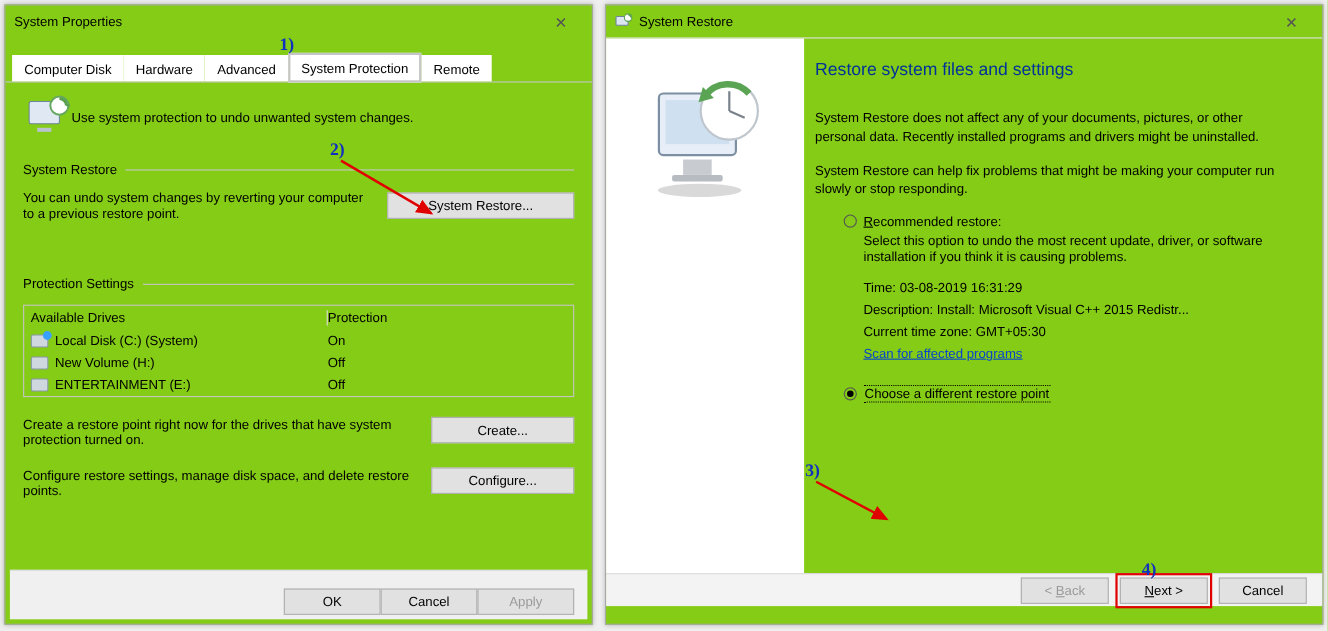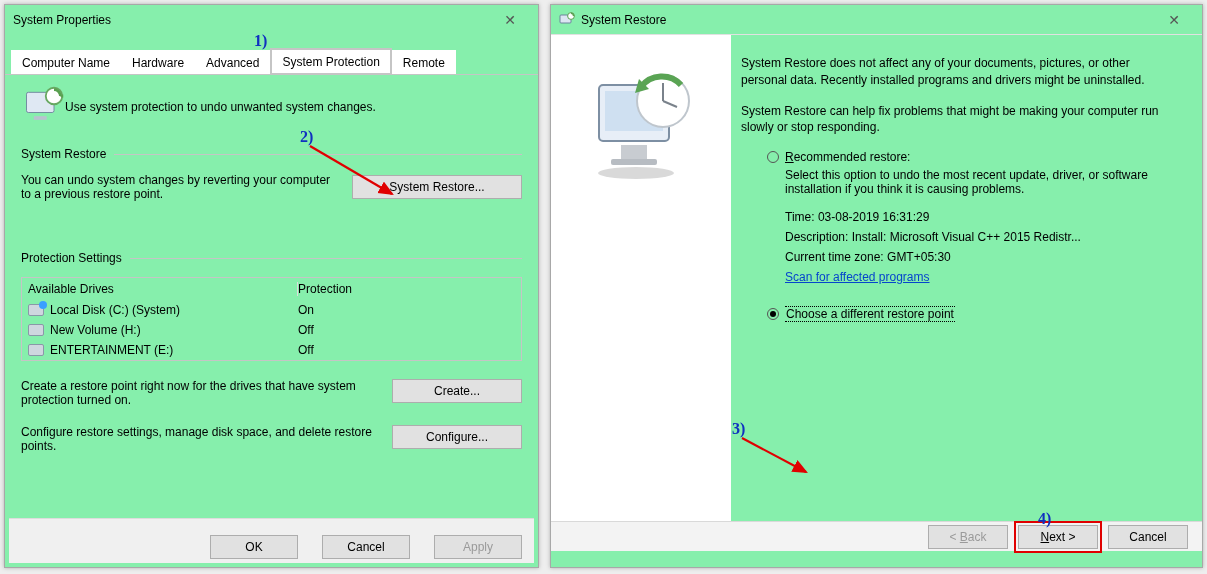--- a/index.html
+++ b/index.html
@@ -9,21 +9,21 @@
     font-family: "Segoe UI", Tahoma, sans-serif;
     font-size: 12px;
     background: #eeeeee;
     width: 1207px;
     height: 574px;
     position: relative;
     overflow: hidden;
   }
   .window {
     position: absolute;
-    background: #86efac;
+    background: #84cc16;
     border: 1px solid #a8a8a8;
     box-shadow: 0 0 4px rgba(0,0,0,.25);
   }
   
   #win-left { left: 4px; top: 4px; width: 535px; height: 564px; }
   .title-bar {
     height: 30px;
     display: flex;
     align-items: center;
     padding: 0 8px;
@@ -81,21 +81,21 @@
   }
   .drives-table .hdr { display:flex; padding:4px 6px; }
   .drives-table .hdr > div:first-child { width: 270px; border-right:1px solid #dcdcdc; }
   .drives-table .row { display:flex; padding:3px 6px; align-items:center; }
   .drives-table .row > div:first-child { width: 270px; display:flex; align-items:center; gap:6px; }
   .drive-ico { width:16px; height:12px; background:#cfd7df; border:1px solid #8a98a8; border-radius:2px; position:relative; }
   .drive-ico.sys::after{content:"";position:absolute;right:-4px;top:-4px;width:8px;height:8px;border-radius:50%;background:#3aa0ff;}
   .action-row { display:flex; gap:10px; align-items:flex-start; margin-top:18px; }
   .action-row .txt { flex:1; }
   .ok-row {
-    display:flex; justify-content:flex-end; gap:24px;
+    display:flex; justify-content:flex-end; gap:0;
     padding: 16px 12px 4px;
     border-top: 1px solid #ddd;
     background: #f0f0f0;
     position:absolute; bottom:4px; left:4px; right:4px;
   }
   .ok-row .winbtn { min-width: 88px; }
   .ok-row .winbtn.disabled { color:#9a9a9a; }
 
   
   #win-right { left: 550px; top: 4px; width: 653px; height: 564px; }
@@ -132,21 +132,21 @@
 <body>
 
 <div class="window" id="win-left">
   <div class="title-bar">
     <span>System Properties</span>
     <span class="spacer"></span>
     <span class="close-x">✕</span>
   </div>
 
   <div class="tabstrip">
-    <div class="tab">Computer Name</div>
+    <div class="tab">Computer Disk</div>
     <div class="tab">Hardware</div>
     <div class="tab">Advanced</div>
     <div class="tab active tab-boxed">System Protection</div>
     <div class="tab">Remote</div>
   </div>
 
   <div class="content">
     <div class="intro-row">
       <svg class="ill-48" viewBox="0 0 48 48">
         <rect x="6" y="8" width="30" height="22" rx="2" fill="#dfe8f3" stroke="#6d849c"></rect>
@@ -242,20 +242,21 @@
         <rect x="30" y="94" width="46" height="6" rx="2" fill="#b7bcc2"></rect>
         <circle cx="82" cy="36" r="26" fill="#ffffff" stroke="#bfc6cd" stroke-width="2"></circle>
         <line x1="82" y1="36" x2="82" y2="18" stroke="#7a828b" stroke-width="2"></line>
         <line x1="82" y1="36" x2="96" y2="42" stroke="#7a828b" stroke-width="2"></line>
         <path d="M60 22 A26 26 0 0 1 100 20" fill="none" stroke="#5aa454" stroke-width="6"></path>
         <polygon points="58,14 54,28 68,24" fill="#5aa454"></polygon>
       </svg>
     </div>
 
     <div class="wiz-right">
+      <h2>Restore system files and settings</h2>
       <p>System Restore does not affect any of your documents, pictures, or other personal data. Recently installed programs and drivers might be uninstalled.</p>
       <p>System Restore can help fix problems that might be making your computer run slowly or stop responding.</p>
 
       <div class="radio-block">
         <div class="radio-line">
           <span class="radio"></span>
           <span><span class="kbul">R</span><span>ecommended restore:</span></span>
         </div>
         <div class="subdesc">Select this option to undo the most recent update, driver, or software installation if you think it is causing problems.</div>
 

